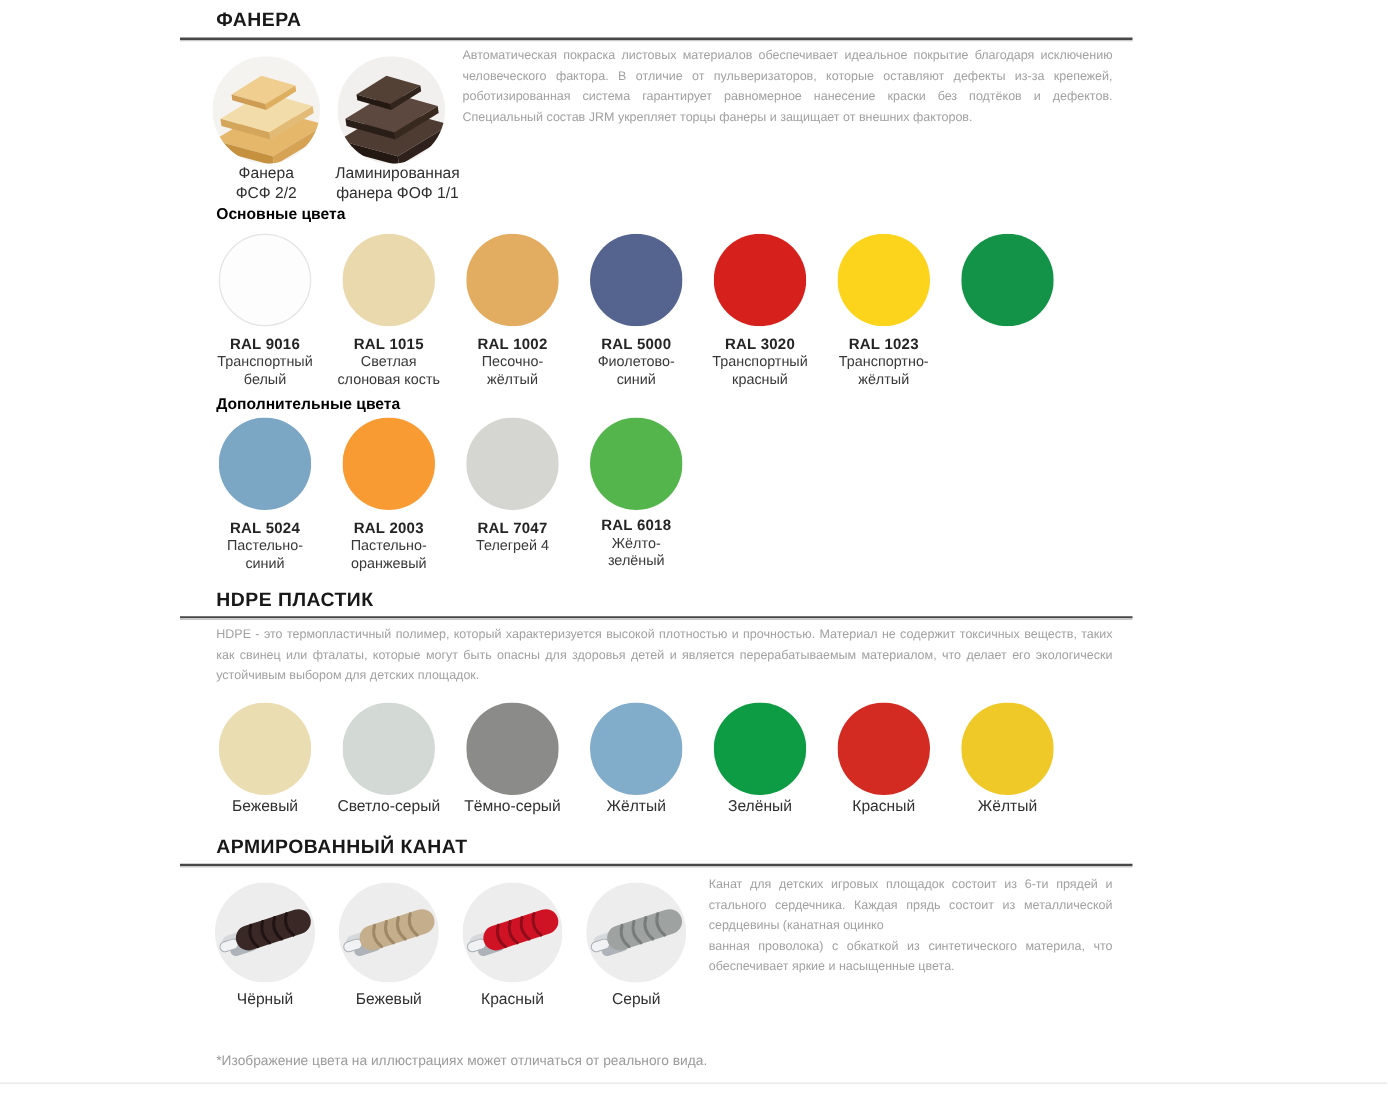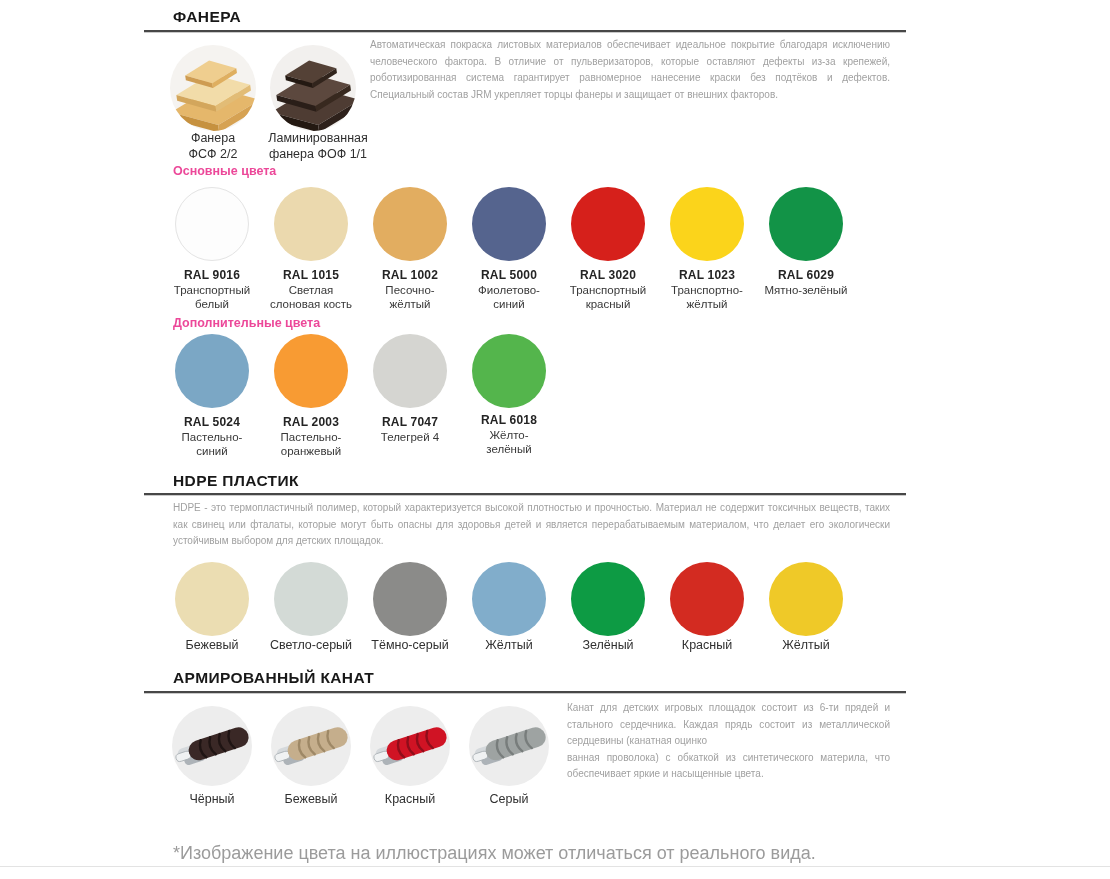--- a/index.html
+++ b/index.html
@@ -2,33 +2,33 @@
 <html lang="ru"><head>
 <meta charset="utf-8">
 <style>
   html,body{margin:0;padding:0;background:#fff;font-family:"Liberation Sans",sans-serif;}
   .page{position:relative;width:1110px;height:879px;background:#ffffff;overflow:hidden;}
 
   .sec-title{position:absolute;left:173px;font-size:15.5px;font-weight:700;color:#181818;letter-spacing:.4px;}
   .rule{position:absolute;left:144px;width:762px;height:3px;
         background:linear-gradient(to bottom,#474747 0,#474747 1.7px,#c9c9c9 1.7px,#c9c9c9 3px);}
   .para{position:absolute;font-size:10px;line-height:16.6px;color:#a1a1a1;text-align:justify;white-space:pre-line;}
-  .subhead{position:absolute;left:173px;font-size:12.5px;font-weight:700;color:#ec4899;}
+  .subhead{position:absolute;left:173px;font-size:12.5px;font-weight:700;color:#000000;}
 
   .sw{position:absolute;width:74px;height:74px;border-radius:50%;border:1px solid transparent;box-sizing:border-box;}
   .swl{position:absolute;width:132px;transform:translateX(-50%);text-align:center;}
   .swl .code{font-weight:700;font-size:12px;color:#242424;letter-spacing:.2px;}
   .swl .name{font-size:11.5px;line-height:13.8px;color:#383838;margin-top:2px;white-space:pre-line;}
   .hl{position:absolute;transform:translateX(-50%);font-size:12.5px;color:#303030;white-space:nowrap;text-align:center;}
 
   .circle-img{position:absolute;}
   .sample-label{position:absolute;transform:translateX(-50%);text-align:center;
                 font-size:12.5px;line-height:15.5px;color:#2f2f2f;white-space:pre-line;}
 
-  .footnote{position:absolute;left:173px;top:843px;font-size:18px;color:#9b9b9b;}
+  .footnote{position:absolute;left:173px;top:843px;font-size:11px;color:#9b9b9b;}
   .bottom-line{position:absolute;left:0;top:866px;width:1110px;height:1px;background:#e3e3e3;}
 </style>
 </head>
 <body>
 
 <div class="page">
 
   <div class="sec-title" style="top:8px;">ФАНЕРА</div>
   <div class="rule" style="top:30px;"></div>
 
@@ -111,24 +111,20 @@
   <div class="swl" style="left:608px;top:268px;">
     <div class="code">RAL 3020</div>
     <div class="name">Транспортный
 красный</div>
   </div>
   <div class="swl" style="left:707px;top:268px;">
     <div class="code">RAL 1023</div>
     <div class="name">Транспортно-
 жёлтый</div>
   </div>
-  <div class="swl" style="left:806px;top:268px;">
-    <div class="code">RAL 6029</div>
-    <div class="name">Мятно-зелёный</div>
-  </div>
 
   <div class="subhead" style="top:316px;">Дополнительные цвета</div>
 
   <div class="sw" style="left: 175px; top: 334px; background-color: rgb(123, 167, 197);"></div>
   <div class="sw" style="left: 274px; top: 334px; background-color: rgb(248, 155, 51);"></div>
   <div class="sw" style="left: 373px; top: 334px; background-color: rgb(213, 213, 209);"></div>
   <div class="sw" style="left: 472px; top: 334px; background-color: rgb(84, 181, 76);"></div>
 
   <div class="swl" style="left:212px;top:415px;">
     <div class="code">RAL 5024</div>

